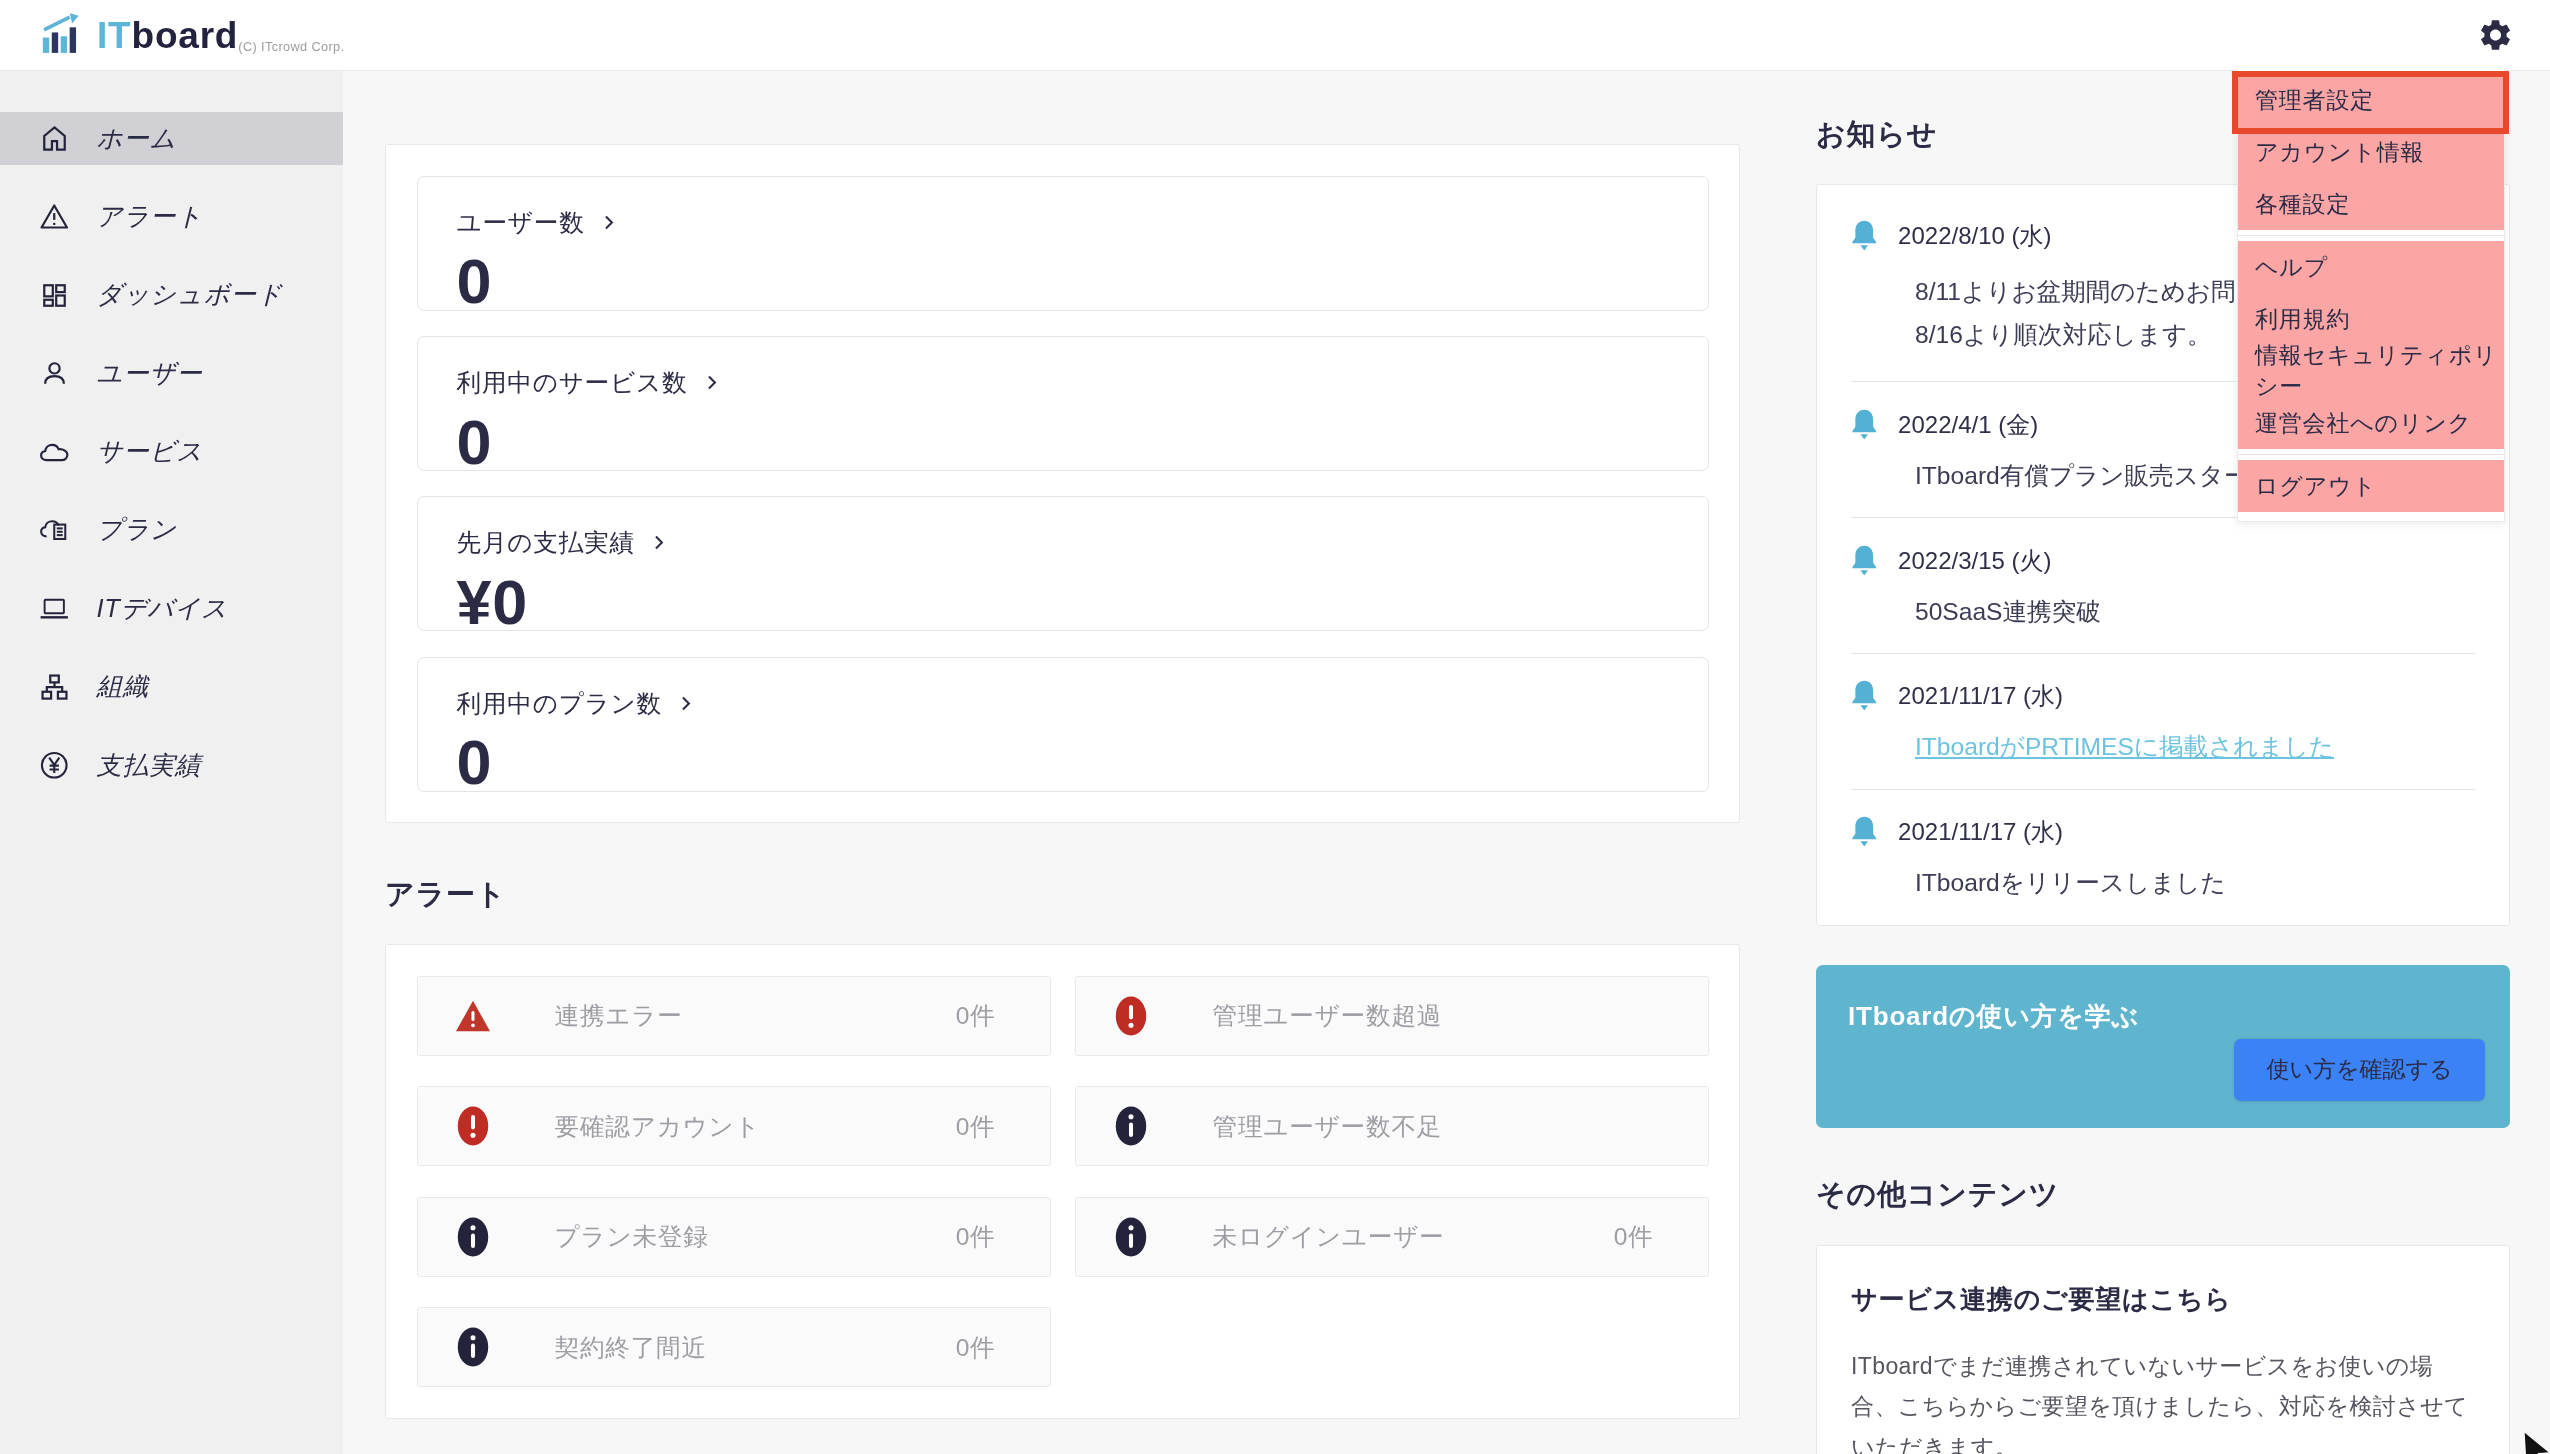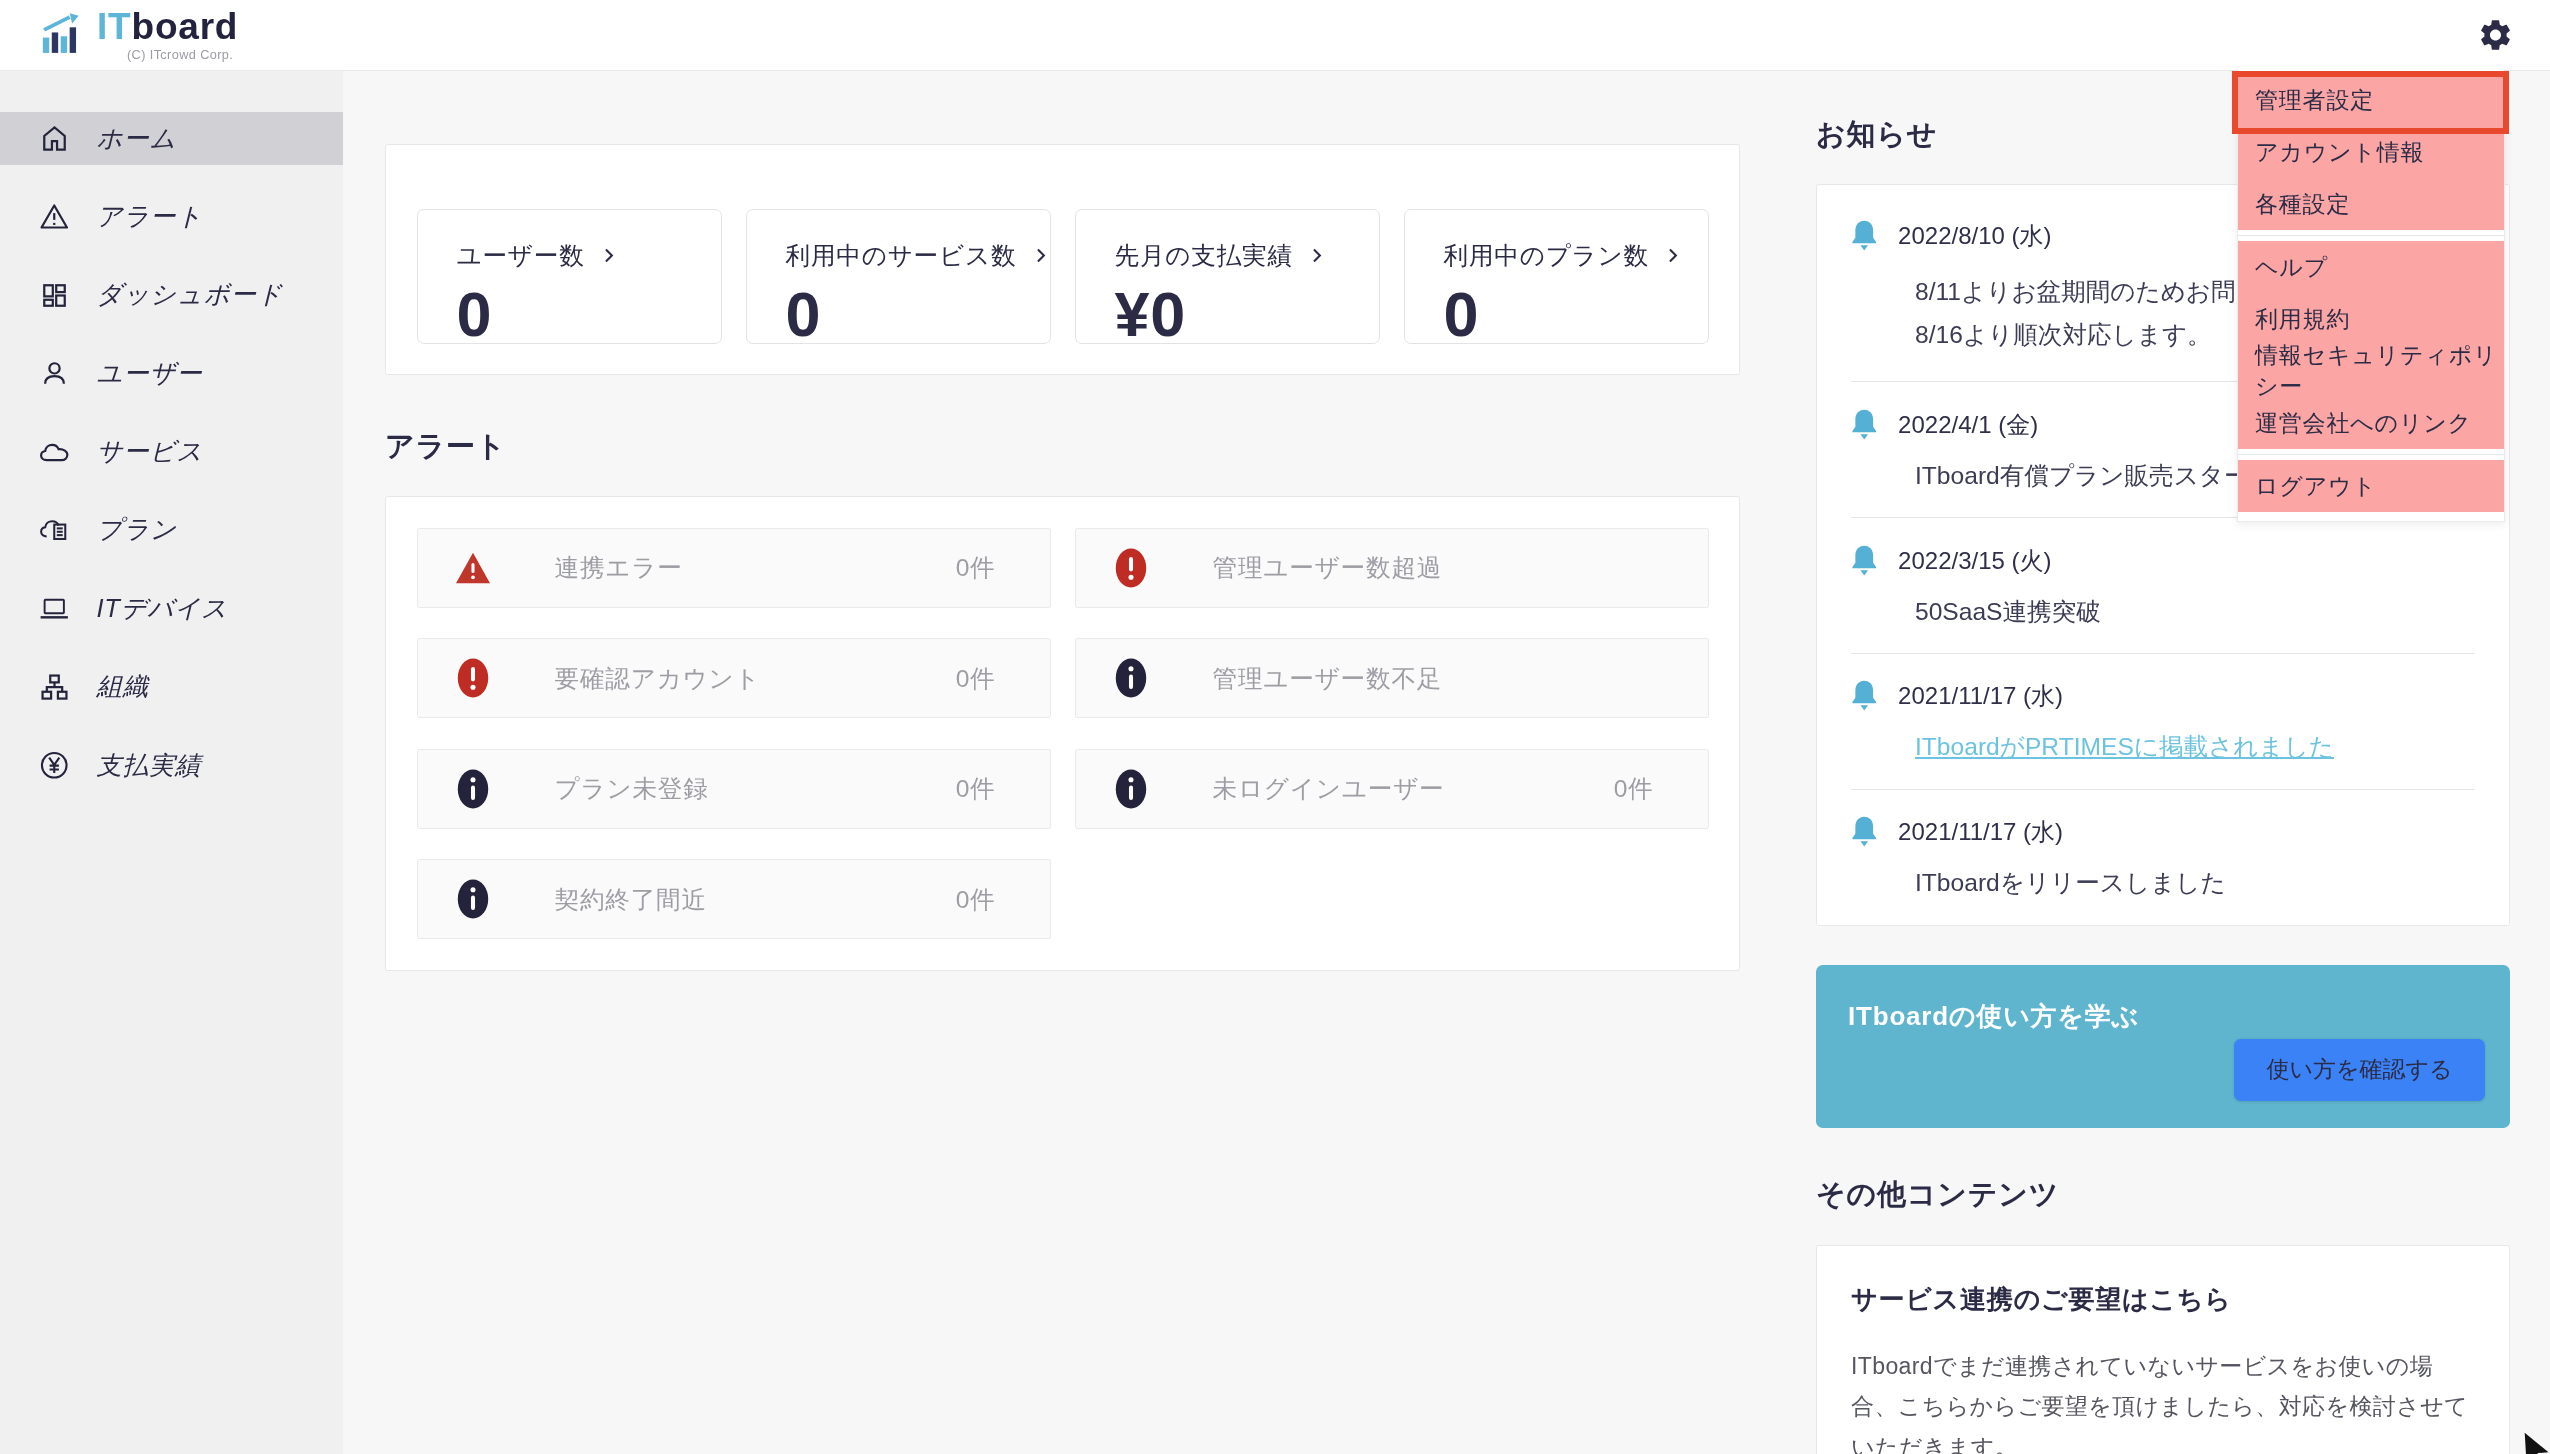--- a/index.html
+++ b/index.html
@@ -13,21 +13,21 @@
   }
   .page { position:absolute; inset:0; }
 
   
   .header {
     position:absolute; top:0; left:0; right:0; height:71px;
     background:#ffffff; border-bottom:0.8px solid #e9e9ec; z-index:20;
     display:flex; align-items:center;
   }
   .logo { display:flex; align-items:center; gap:12px; margin-left:39px; cursor:pointer; }
-  .logo-textwrap { display:flex; flex-direction:column; }
+  .logo-textwrap { display:flex; }
   .logo-word { font-size:37px; font-weight:700; letter-spacing:0.8px; line-height:1; }
   .logo-it { color:#5db5d8; }
   .logo-board { color:#23233f; }
   .logo-copy { font-size:12.7px; color:#9b9ba3; margin-top:2.5px; align-self:flex-end; margin-right:5.1px; letter-spacing:0.4px;}
   .gear-btn { position:absolute; right:36px; top:50%; transform:translateY(-50%); cursor:pointer; line-height:0; }
 
   
   .sidebar {
     position:absolute; top:71px; left:0; bottom:0; width:343px;
     background:#f0f0f1; z-index:5;font-style:italic;
@@ -49,21 +49,21 @@
   }
   .col-left { width:1355px; flex:none; }
   .col-right { width:694px; flex:none; }
   .sec-title { font-size:29px; font-weight:700; color:#2b2b45; letter-spacing:0.8px; }
 
   
   .panel {
     background:#ffffff; border:0.8px solid #e7e7ea; border-radius:2.5px;
     margin-top:29px; padding:30.5px;
   }
-  .stat-grid { display:grid; grid-template-columns:1fr 1fr 1fr 1fr; gap:25.4px 24px;margin-top:33px; }
+  .stat-grid { display:grid; grid-template-columns:1fr; gap:25.4px 24px; }
   .stat-card {
     height:135px; background:#fff; border:0.8px solid #e3e3e7; border-radius:6.8px;
     padding:29px 0 0 39px; cursor:pointer;
   }
   .stat-label-row { display:flex; align-items:center; gap:15.2px; }
   .stat-label { font-size:24.6px; color:#2b2b45; letter-spacing:0.8px; }
   .stat-value { margin-top:6.8px; font-size:63px; font-weight:700; color:#2b2b45; letter-spacing:0.8px; }
 
   
   .alerts-panel { margin-top:29px; }

